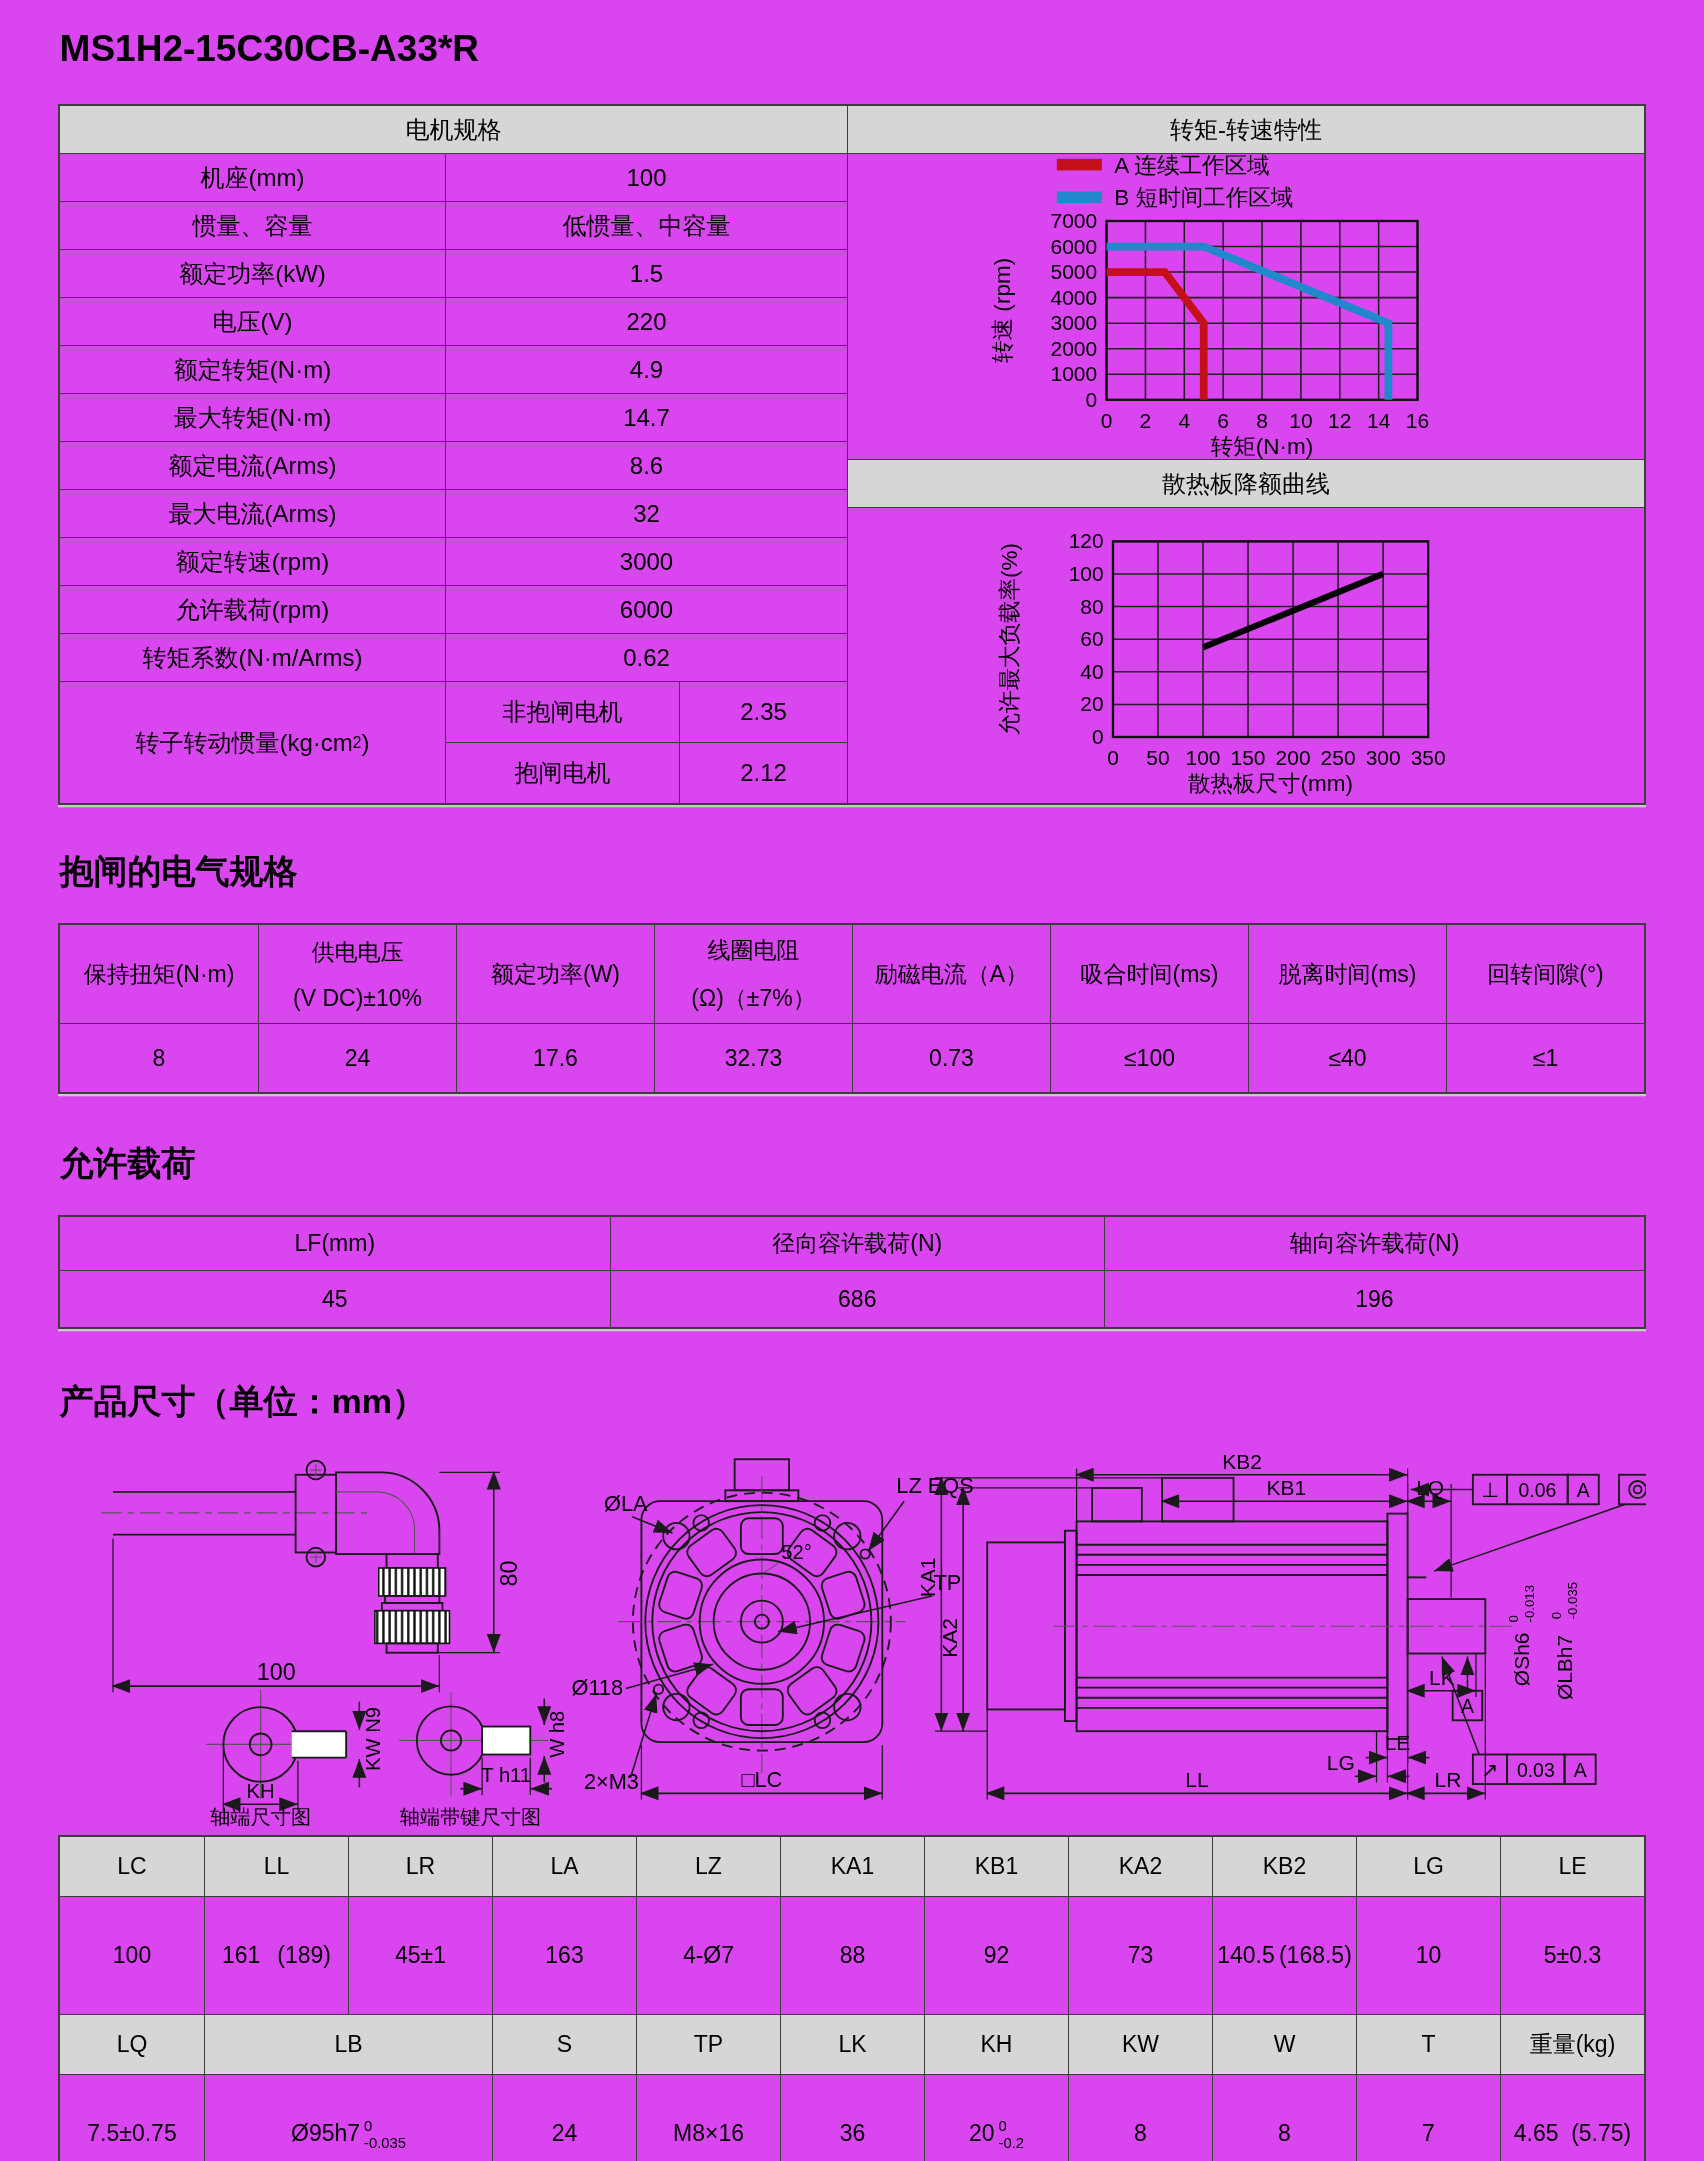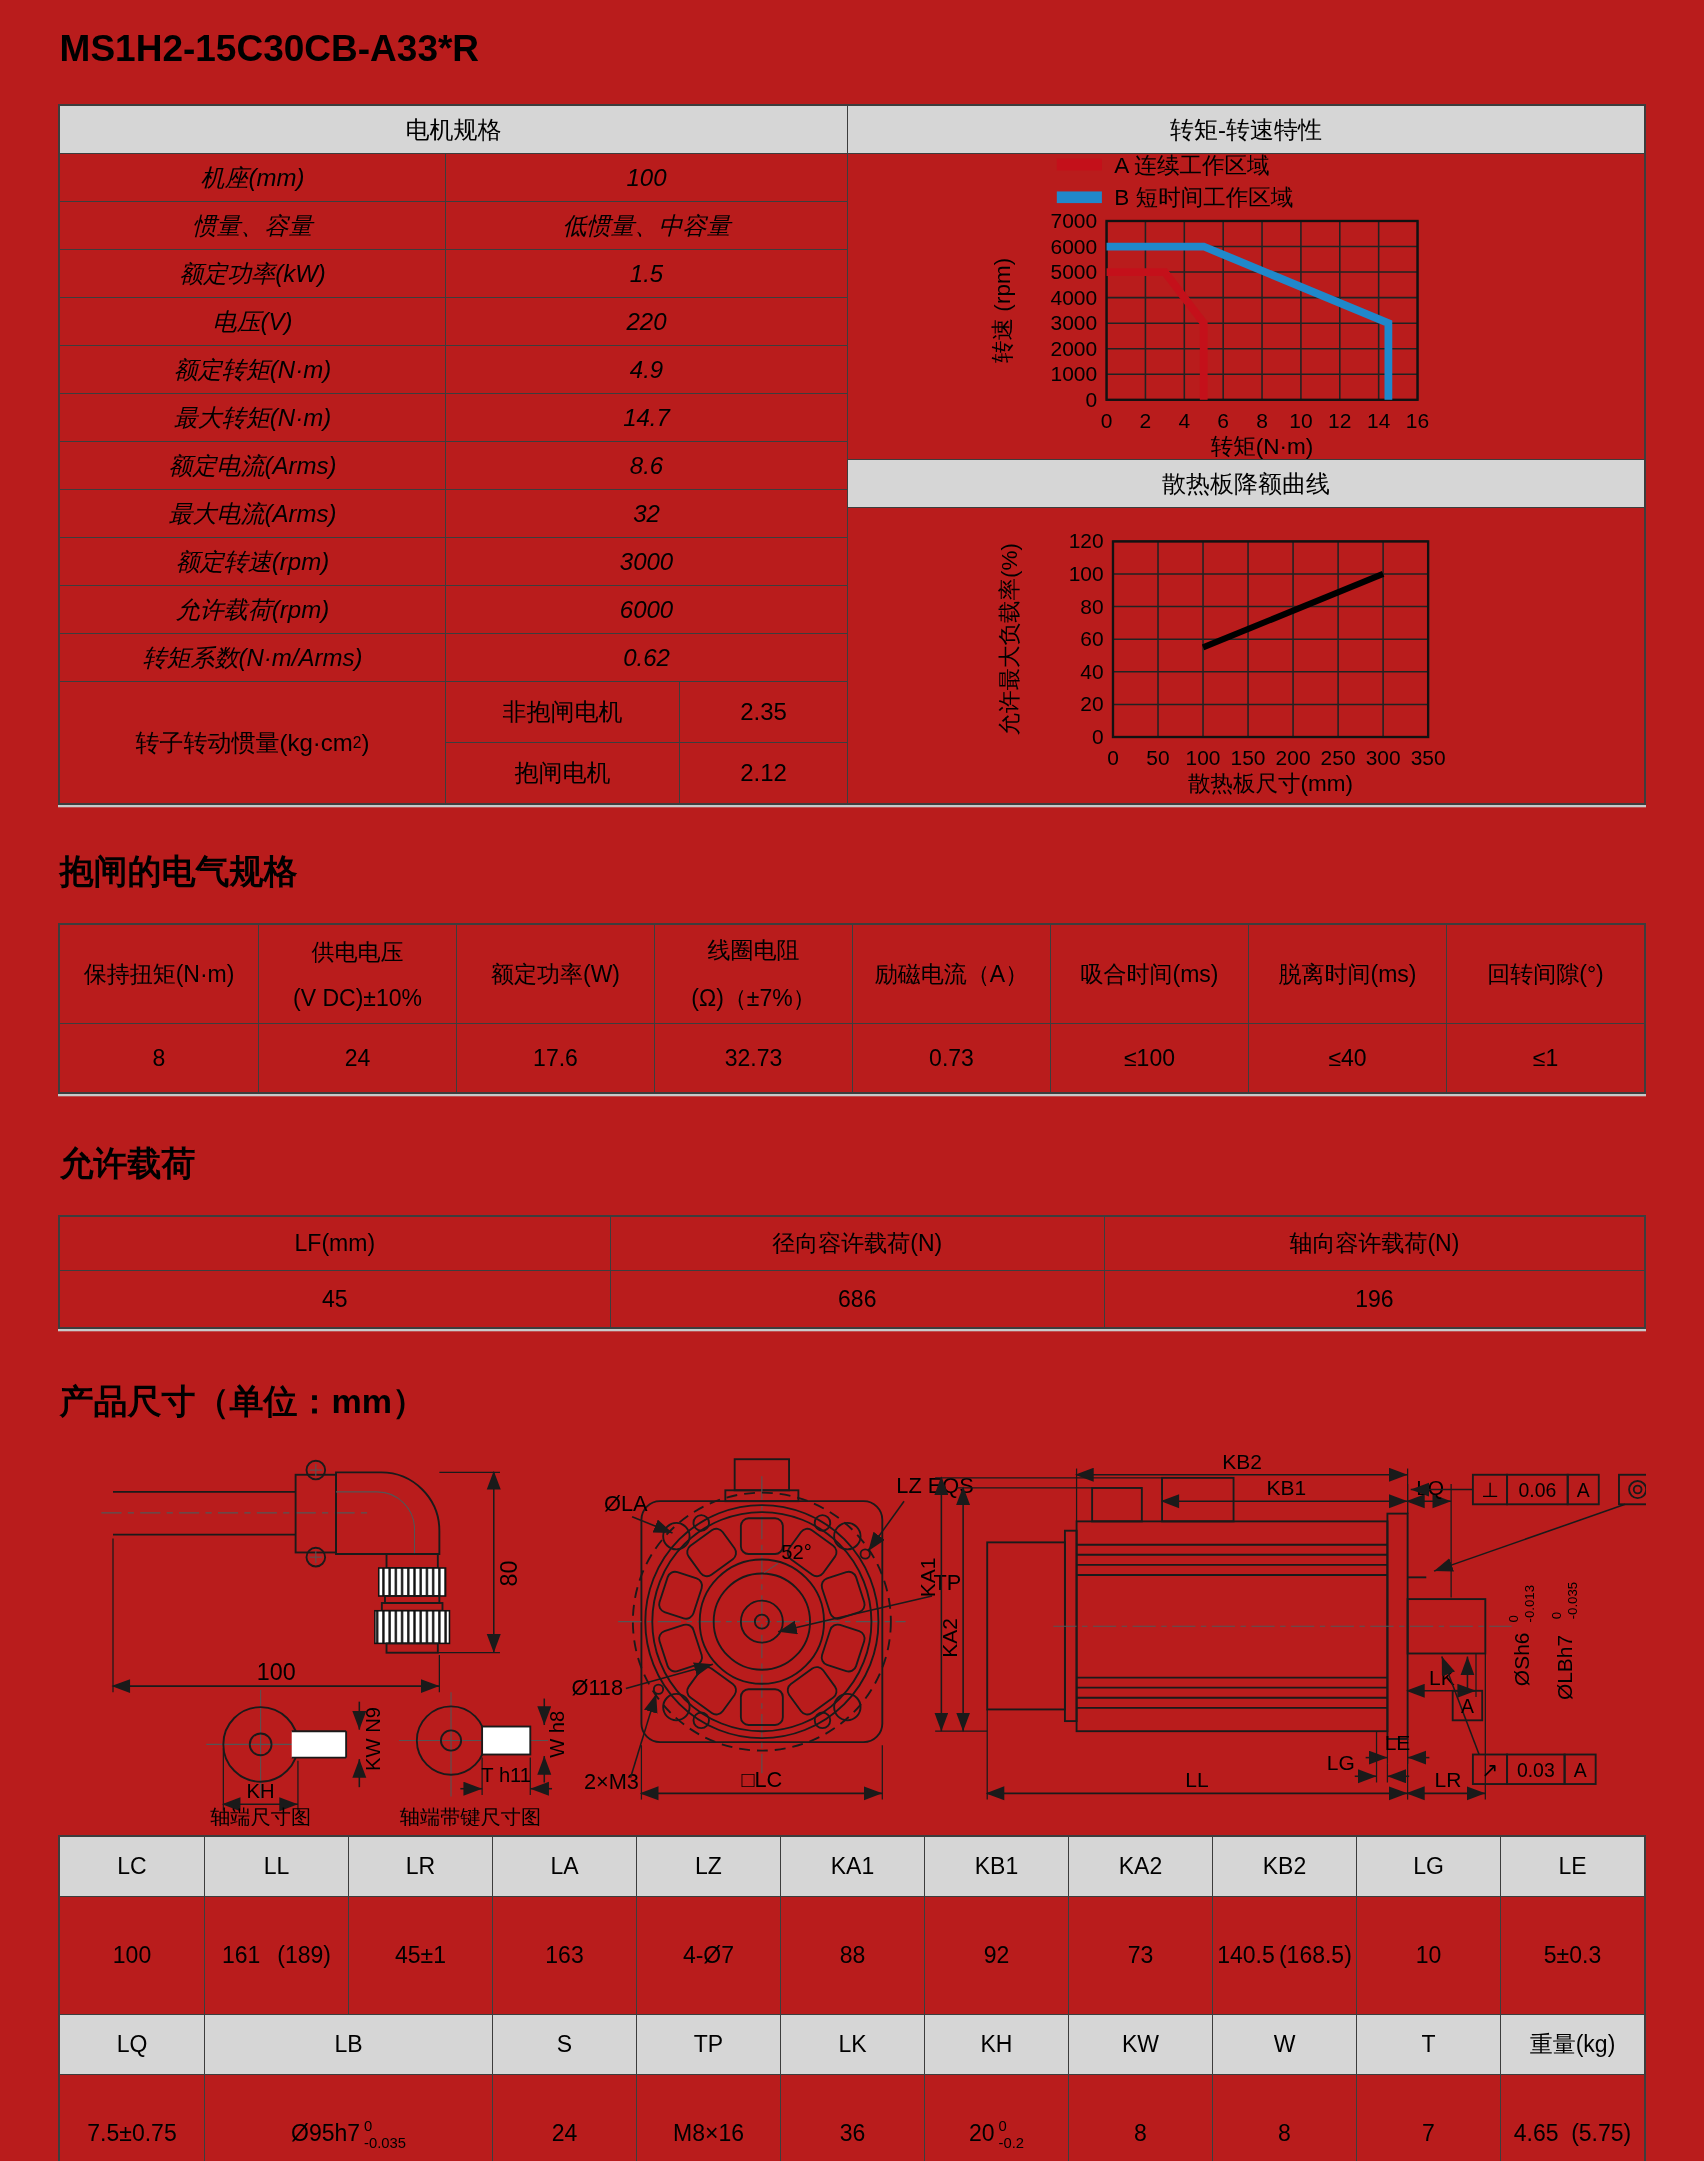--- a/index.html
+++ b/index.html
@@ -1,27 +1,27 @@
 <!DOCTYPE html>
 <html style="font-size:12.4px"><head>
 <meta charset="utf-8">
 <style>
   html,body{margin:0;padding:0;background:#ffffff;color:#000;}
   body{font-family:"Liberation Sans","DejaVu Sans",sans-serif;}
-  .page{width:1704px;height:2161px;box-sizing:border-box;padding:28px 58px 0 58px;overflow:hidden;background:#b91c1c;}
+  .page{width:1704px;height:2161px;box-sizing:border-box;padding:28px 58px 0 58px;overflow:hidden;background:#d946ef;}
   .doc-title{font-size:37px;font-weight:bold;margin:0 0 34px 1.6px;}
   .sectitle{font-size:34px;font-weight:bold;margin:0 0 28px 1.6px;}
   .tbl-border{border:2.3px solid #3d3d3d;box-shadow:0 2.3px 0 #c9c9c9;}
   .gray{background:#d6d6d6;}
   .cc{display:flex;align-items:center;justify-content:center;text-align:center;}
   
   .specwrap{display:flex;height:697px;margin-bottom:44px;}
   .spec-left{width:787px;flex:0 0 787px;display:flex;flex-direction:column;border-right:1.6px solid #3d3d3d;}
   .spec-head{height:47px;border-bottom:1.6px solid #3d3d3d;font-size:24px;}
-  .spec-row{height:47px;flex:0 0 47px;display:flex;border-bottom:1.6px solid #3d3d3d;font-size:24px;font-style:italic;}
+  .spec-row{height:47px;flex:0 0 47px;display:flex;border-bottom:1.6px solid #3d3d3d;font-size:24px;}
   .spec-label{width:385px;flex:0 0 385px;border-right:1.6px solid #3d3d3d;}
   .spec-value{flex:1;}
   .inertia{flex:1;display:flex;font-size:24px;}
   .inertia-label{width:385px;flex:0 0 385px;border-right:1.6px solid #3d3d3d;}
   .inertia-right{flex:1;display:flex;flex-direction:column;}
   .inertia-sub{flex:1;display:flex;}
   .inertia-sub.bt{border-top:1.6px solid #3d3d3d;}
   .inertia-sub .n{width:233px;flex:0 0 233px;border-right:1.6px solid #3d3d3d;}
   .inertia-sub .v{flex:1;}
   .supx{font-size:15.6px;vertical-align:super;line-height:0;}

